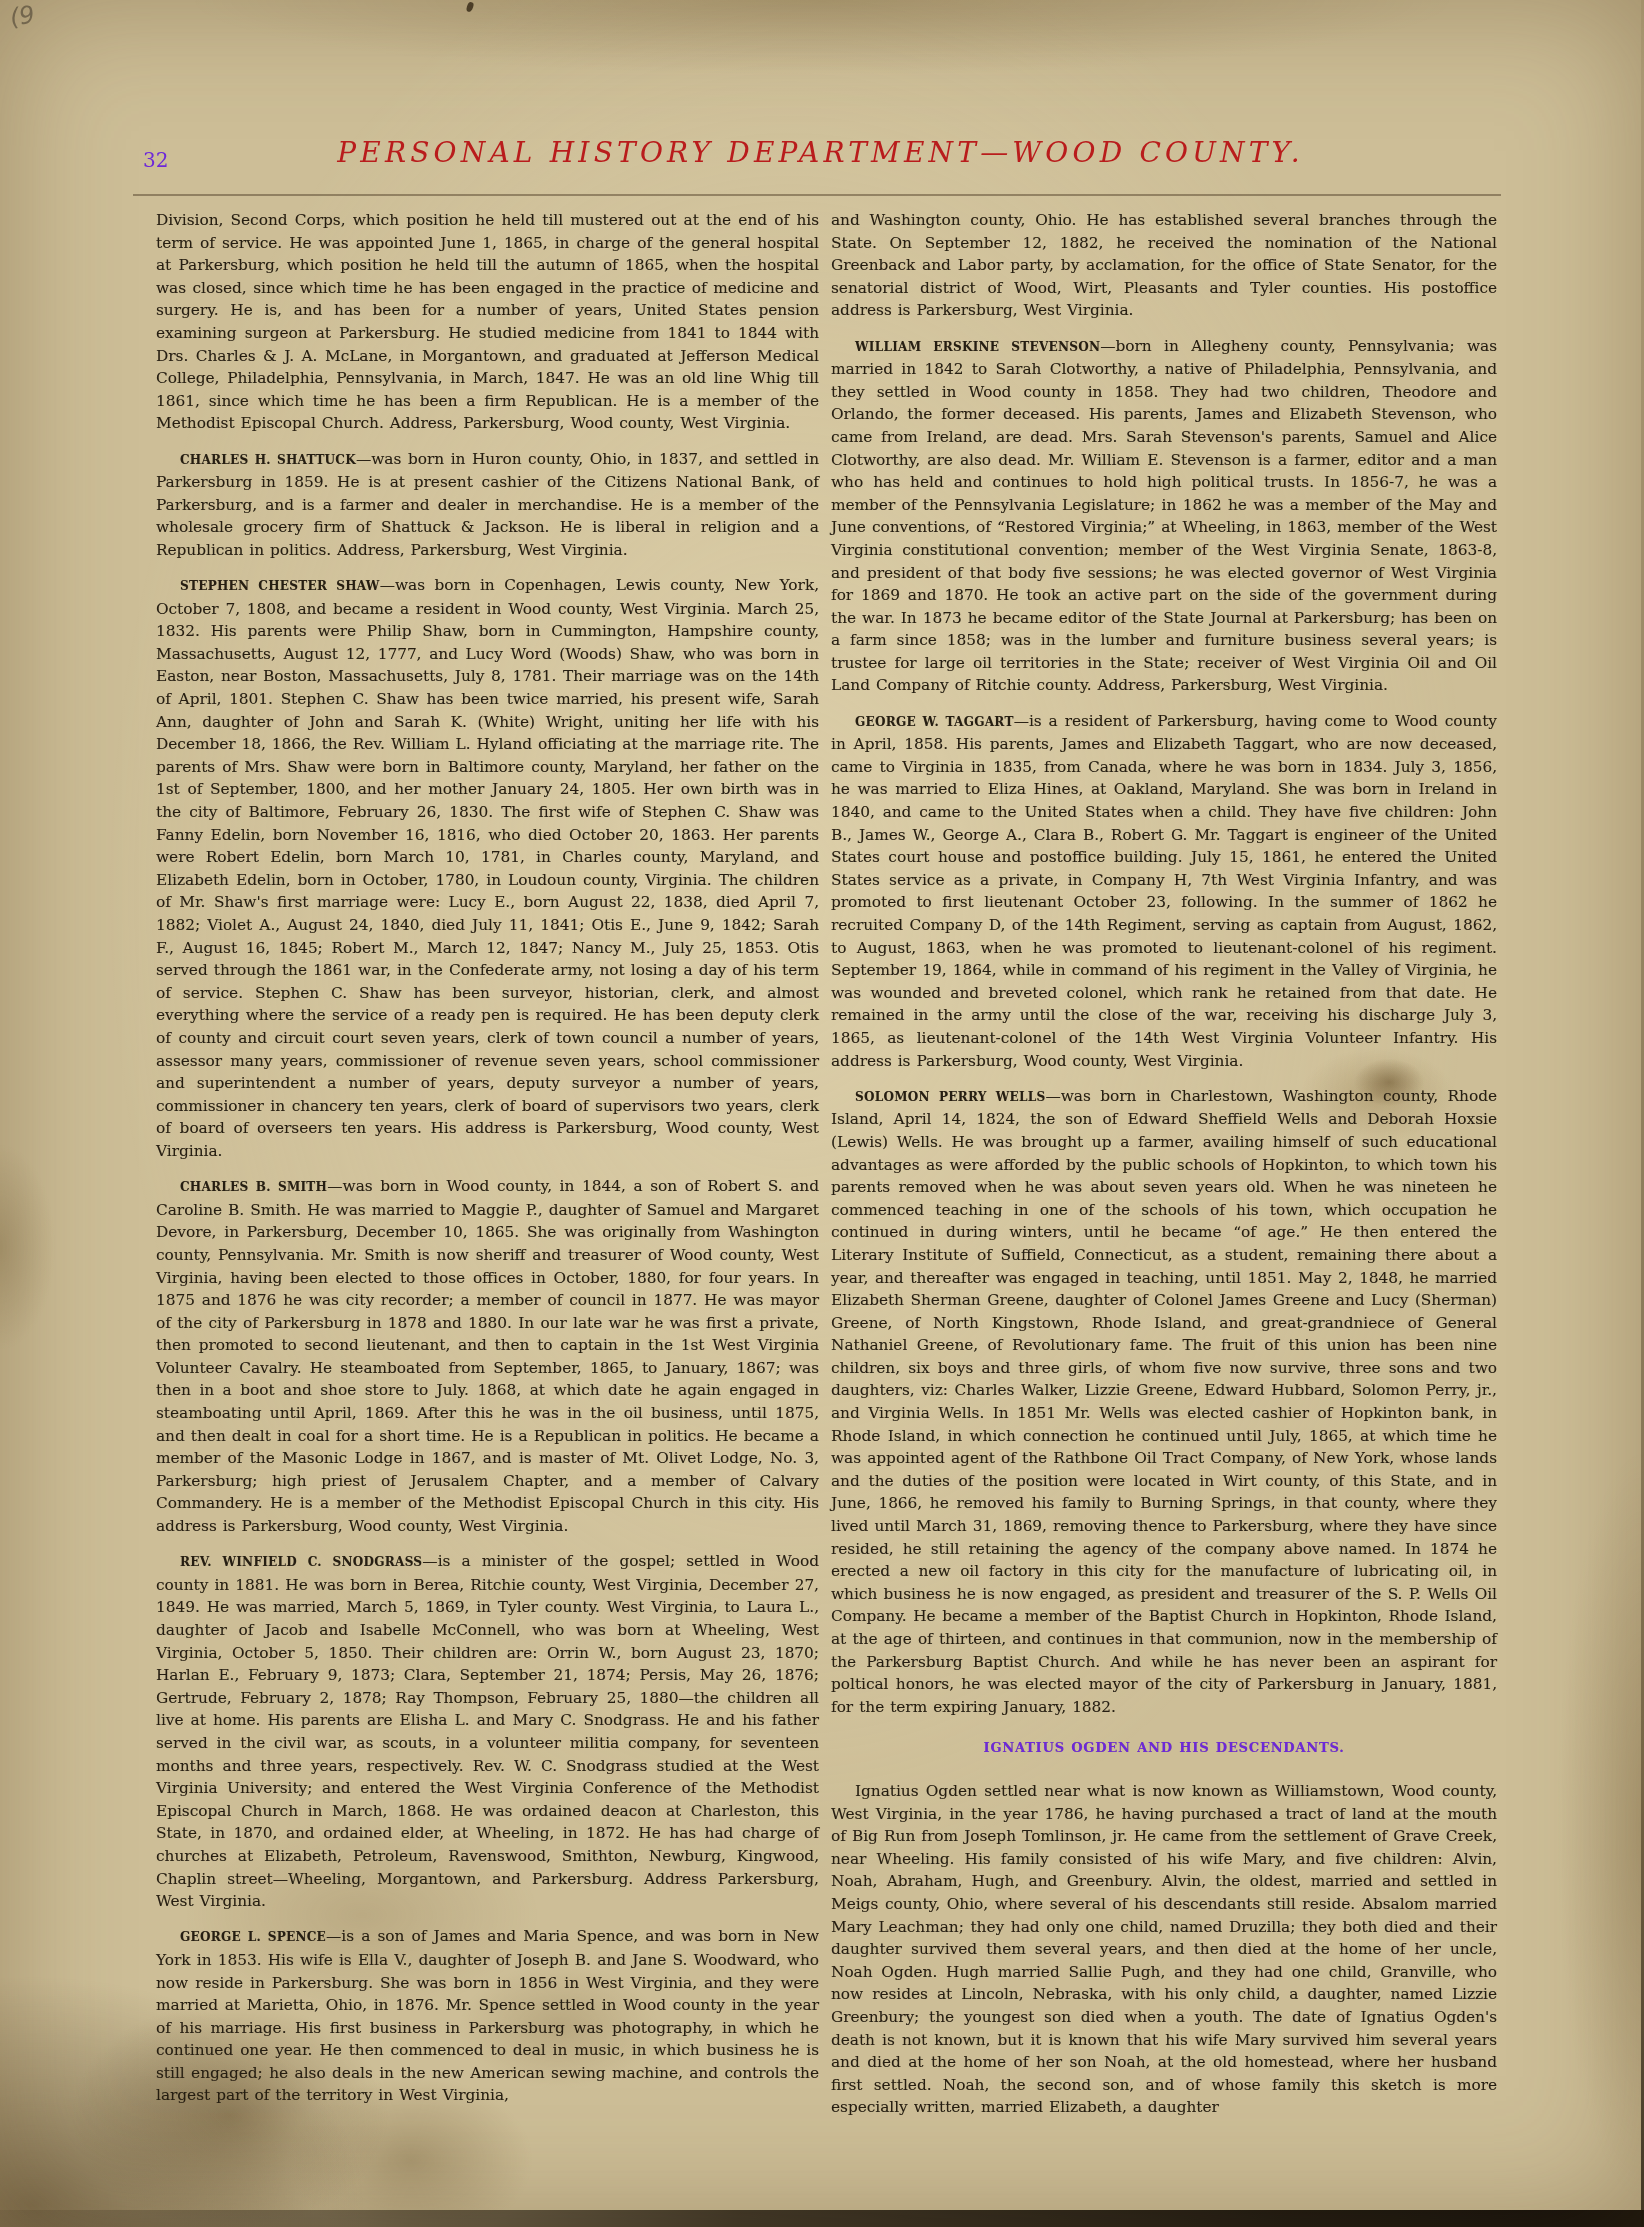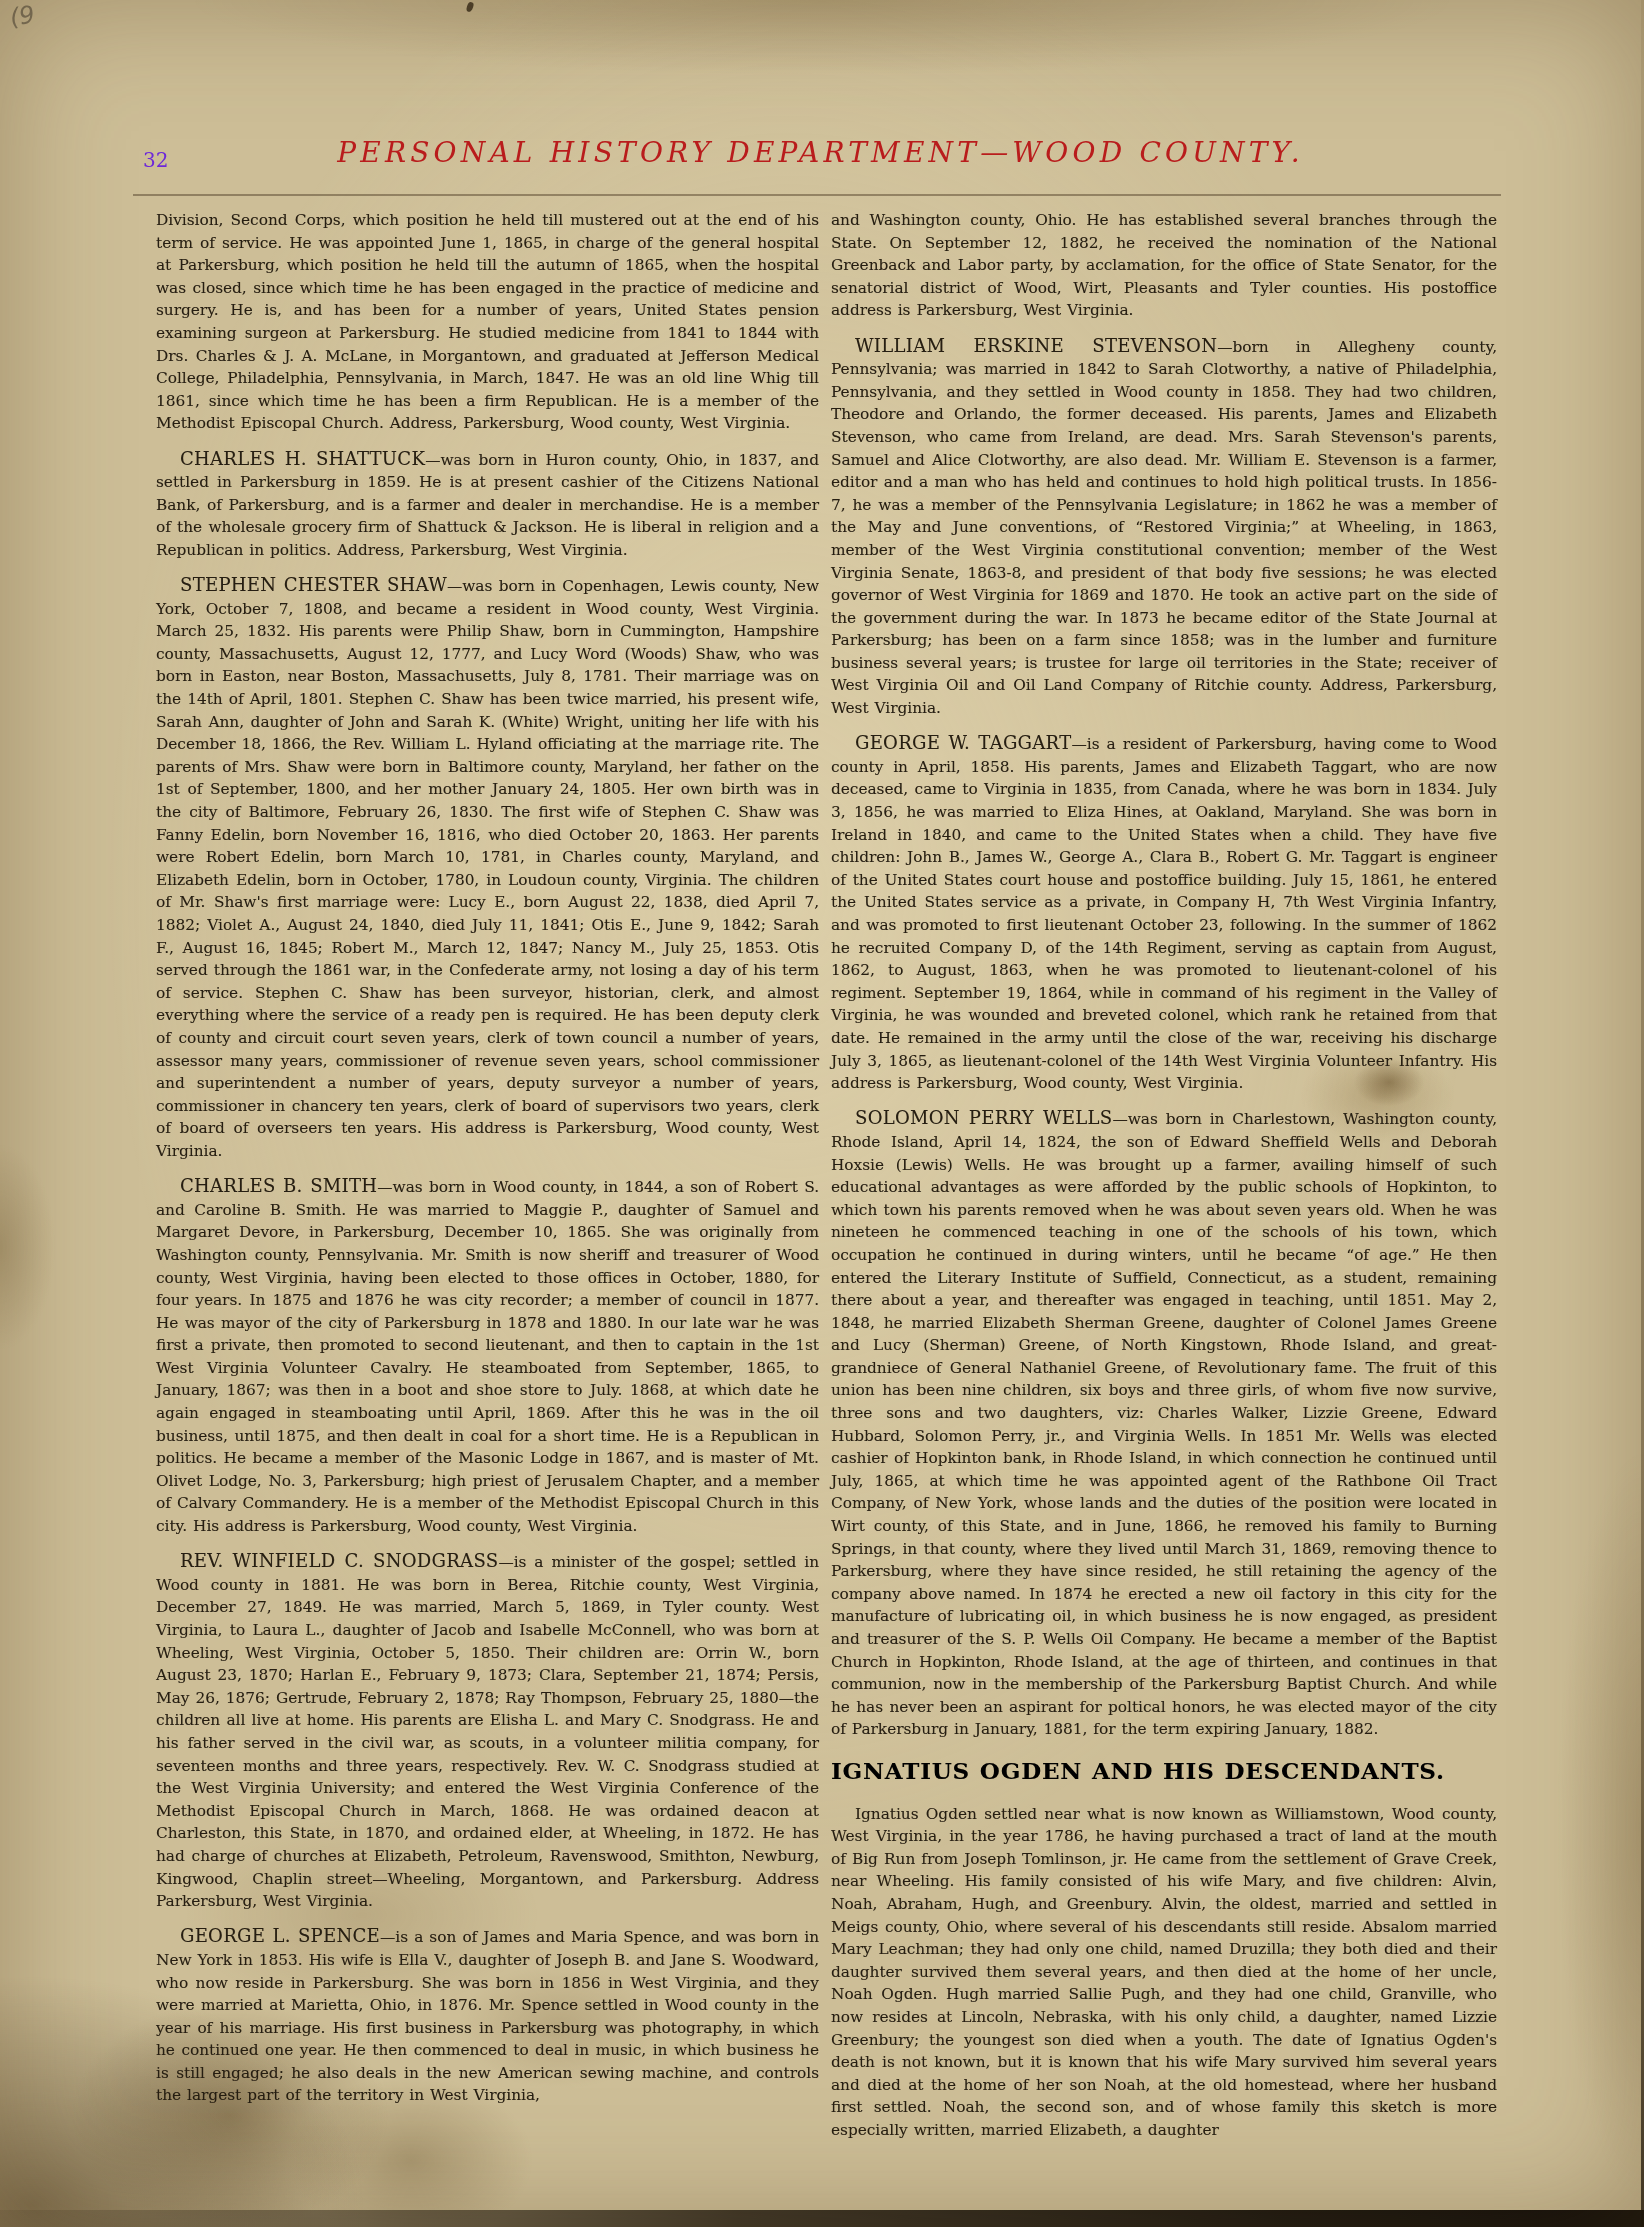--- a/index.html
+++ b/index.html
@@ -38,24 +38,24 @@
   }
   .column{
     position:absolute;top:209px;text-align:justify;color:#261e12;
     font-size:15.3px;line-height:22.6px;word-spacing:1.1px;
     text-shadow:0.2px 0.2px 0 rgba(38,30,18,0.30);
   }
   .col-left{left:156px;width:663px;}
   .col-right{left:831px;width:666px;}
   .para{margin:0 0 12.6px 0;}
   .entry{text-indent:24px;}
-  .entry-name{font-weight:normal;font-size:18px;letter-spacing:0.3px;}
+  .entry-name{font-weight:bold;font-size:12px;letter-spacing:0.3px;}
   .section-heading{
-    text-align:left;font-weight:bold;font-size:23px;letter-spacing:0.8px;
-    margin:19px 0 20px 0;text-indent:0;color:#000000;
+    text-align:center;font-weight:bold;font-size:13px;letter-spacing:0.8px;
+    margin:19px 0 20px 0;text-indent:0;color:#6d28d9;
   }
   .handwritten-mark{
     position:absolute;left:9.5px;top:2.1px;font-family:"DejaVu Sans",sans-serif;
     font-style:italic;font-size:24px;color:rgba(95,88,74,0.75);
     transform:rotate(-10deg);
   }
   .ink-speck{
     position:absolute;left:467px;top:2.1px;width:5.8px;height:10px;
     background:rgba(42,33,18,0.8);border-radius:50% 40% 55% 45%;
     transform:rotate(18deg);

